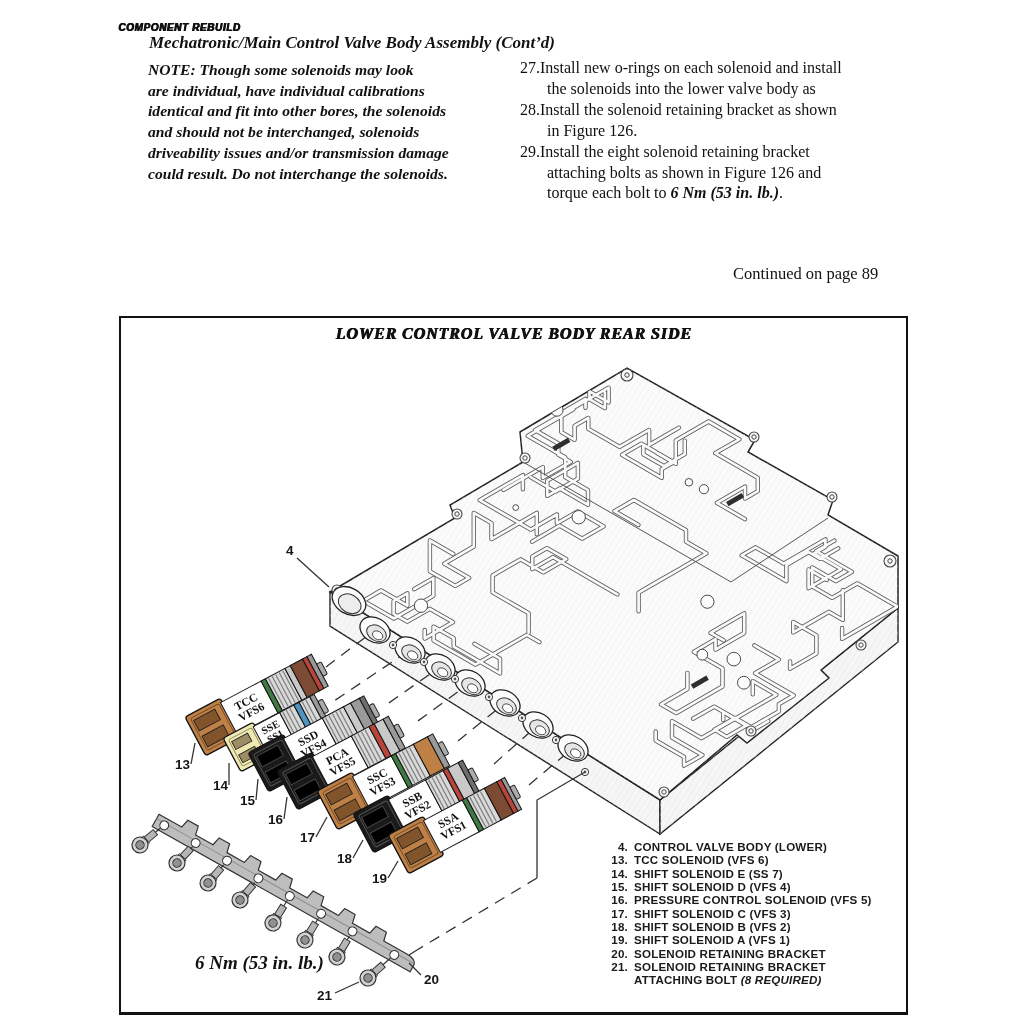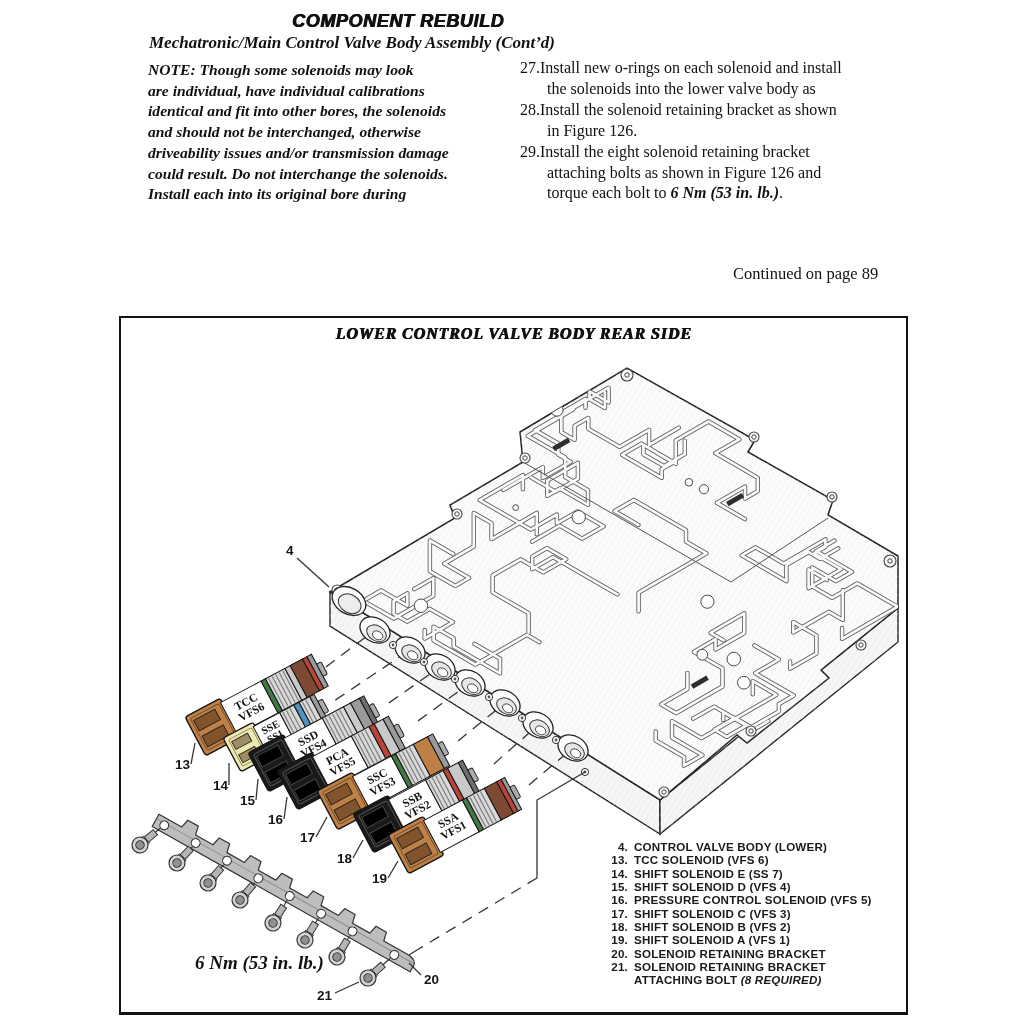--- a/index.html
+++ b/index.html
@@ -1,21 +1,21 @@
 <!DOCTYPE html>
 <html><head>
 <meta charset="utf-8">
 <style>
   html,body{margin:0;padding:0;background:#ffffff;}
   body{width:1024px;height:1024px;position:relative;overflow:hidden;
        font-family:"Liberation Serif",serif;color:#111;}
   .abs{position:absolute;}
-  #h1{left:118px;top:11px;width:386px;text-align:right;
+  #h1{left:118px;top:22px;width:386px;text-align:left;
       font-family:"Liberation Sans",sans-serif;font-weight:bold;font-style:italic;
-      font-size:18px;letter-spacing:.6px;text-shadow:.9px 0 #111,.4px .4px #111;}
+      font-size:10px;letter-spacing:.6px;text-shadow:.9px 0 #111,.4px .4px #111;}
   #h2{left:123px;top:33px;font-size:17px;font-weight:bold;font-style:italic;white-space:nowrap;margin-left:26px;}
   #note{left:148px;top:60px;font-weight:bold;font-style:italic;
         font-size:15.6px;line-height:20.7px;white-space:nowrap;}
   #steps{left:520px;top:58px;font-size:16px;line-height:20.9px;}
   .step{padding-left:27px;white-space:nowrap;}
   .step .l0{text-indent:-27px;}
   .boldpart{font-weight:bold;font-style:italic;}
   #continued{left:733px;top:264px;font-size:16.5px;white-space:nowrap;}
   #figure{left:119px;top:316px;width:785px;height:694px;
           border:2px solid #121212;border-bottom-width:3px;}
@@ -35,24 +35,23 @@
 </style>
 </head>
 <body>
 
 <div class="abs" id="h1">COMPONENT REBUILD</div>
 <div class="abs" id="h2">Mechatronic/Main Control Valve Body Assembly (Cont’d)</div>
 <div class="abs" id="note">
     <div>NOTE: Though some solenoids may look</div>
     <div>are individual, have individual calibrations</div>
     <div>identical and fit into other bores, the solenoids</div>
-    <div>and should not be interchanged, otherwise</div>
+    <div>and should not be interchanged, solenoids</div>
     <div>driveability issues and/or transmission damage</div>
     <div>could result. Do not interchange the solenoids.</div>
-    <div>Install each into its original bore during</div>
   </div>
 <div class="abs" id="steps">
     <div class="step">
       <div class="l0"><span>27.</span>Install new o-rings on each solenoid and install</div>
       <div>the solenoids into the lower valve body as</div>
     </div>
     <div class="step">
       <div class="l0"><span>28.</span>Install the solenoid retaining bracket as shown</div>
       <div>in Figure 126.</div>
     </div>

